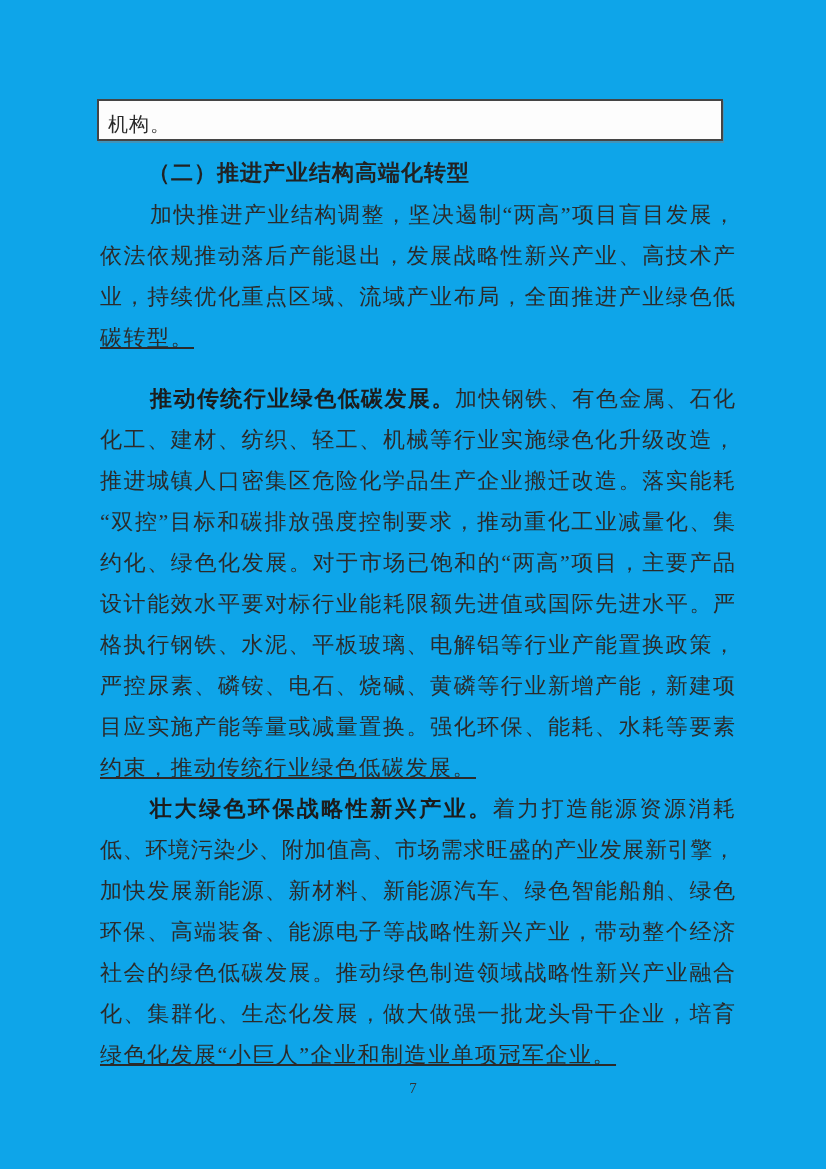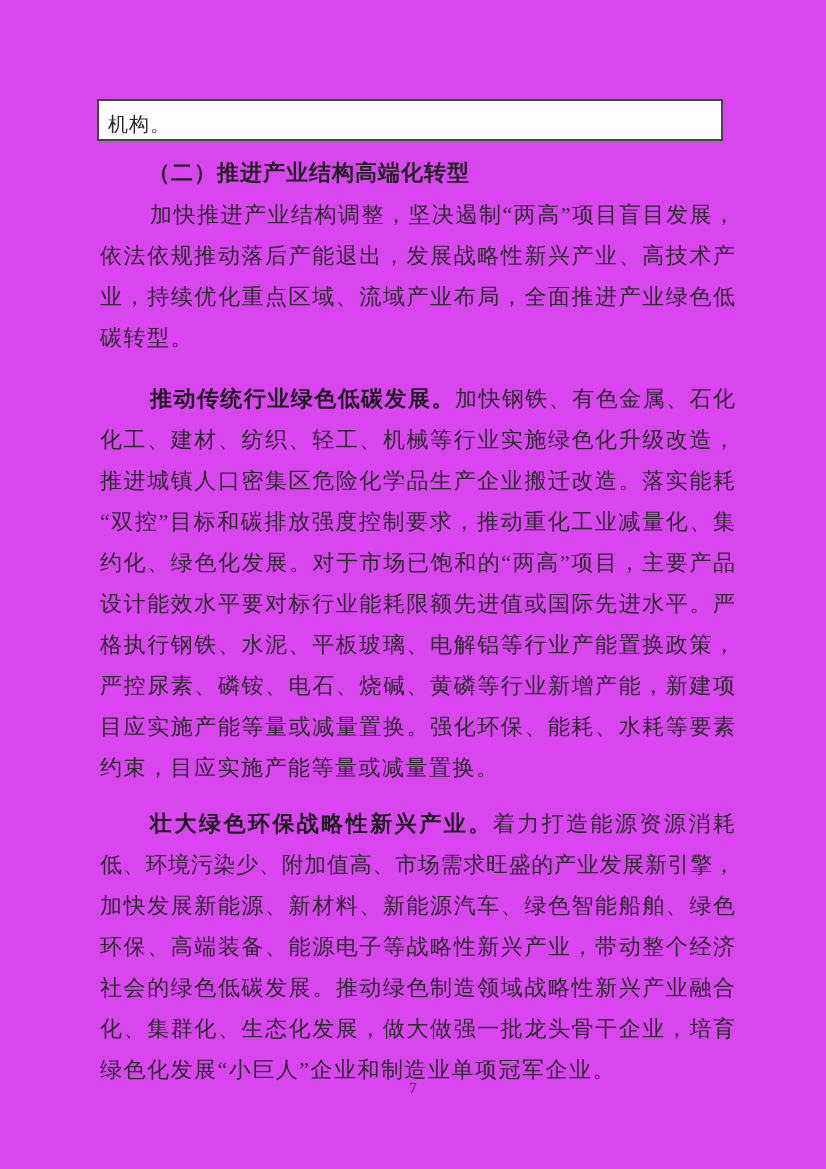--- a/index.html
+++ b/index.html
@@ -4,21 +4,21 @@
 <style>
   html, body {
     margin: 0;
     padding: 0;
     background: #ffffff;
   }
   .page {
     position: relative;
     width: 826px;
     height: 1169px;
-    background: #d946ef;
+    background: #0ea5e9;
     font-family: "Liberation Serif", "DejaVu Serif", serif;
     color: #2b2b2b;
     overflow: hidden;
   }
   
   .cont-box {
     position: absolute;
     left: 97px;
     top: 99px;
     width: 626px;
@@ -41,33 +41,34 @@
   .heading {
     font-weight: bold;
     line-height: 42px;
     height: 42px;
     padding-left: 48px;
     letter-spacing: 1px;
     color: #222222;
   }
   .para { margin: 0; }
   .para.p2 { margin-top: 20px; }
-  .para.p3 { margin-top: 15px; }
+  .para.p3 { margin-top: 0; }
   .line {
     line-height: 41px;
     height: 41px;
     text-align: justify;
     text-align-last: justify;
     overflow: hidden;
   }
   .line.first { padding-left: 50px; }
   .line.last {
     text-align: left;
     text-align-last: left;
     letter-spacing: 1.5px;
+    text-decoration: underline;
   }
   .lead { font-weight: bold; color: #1c1c1c; }
   .pagenum {
     position: absolute;
     left: 0;
     right: 0;
     top: 1080px;
     text-align: center;
     font-size: 15px;
     color: #333333;
@@ -96,21 +97,21 @@
     <div class="para p2">
       <div class="line first"><span class="lead">推动传统行业绿色低碳发展。</span><span>加快钢铁、有色金属、石化</span></div>
       <div class="line">化工、建材、纺织、轻工、机械等行业实施绿色化升级改造，</div>
       <div class="line">推进城镇人口密集区危险化学品生产企业搬迁改造。落实能耗</div>
       <div class="line">“双控”目标和碳排放强度控制要求，推动重化工业减量化、集</div>
       <div class="line">约化、绿色化发展。对于市场已饱和的“两高”项目，主要产品</div>
       <div class="line">设计能效水平要对标行业能耗限额先进值或国际先进水平。严</div>
       <div class="line">格执行钢铁、水泥、平板玻璃、电解铝等行业产能置换政策，</div>
       <div class="line">严控尿素、磷铵、电石、烧碱、黄磷等行业新增产能，新建项</div>
       <div class="line">目应实施产能等量或减量置换。强化环保、能耗、水耗等要素</div>
-      <div class="line last">约束，目应实施产能等量或减量置换。</div>
+      <div class="line last">约束，推动传统行业绿色低碳发展。</div>
     </div>
 
     <div class="para p3">
       <div class="line first"><span class="lead">壮大绿色环保战略性新兴产业。</span><span>着力打造能源资源消耗</span></div>
       <div class="line">低、环境污染少、附加值高、市场需求旺盛的产业发展新引擎，</div>
       <div class="line">加快发展新能源、新材料、新能源汽车、绿色智能船舶、绿色</div>
       <div class="line">环保、高端装备、能源电子等战略性新兴产业，带动整个经济</div>
       <div class="line">社会的绿色低碳发展。推动绿色制造领域战略性新兴产业融合</div>
       <div class="line">化、集群化、生态化发展，做大做强一批龙头骨干企业，培育</div>
       <div class="line last">绿色化发展“小巨人”企业和制造业单项冠军企业。</div>

